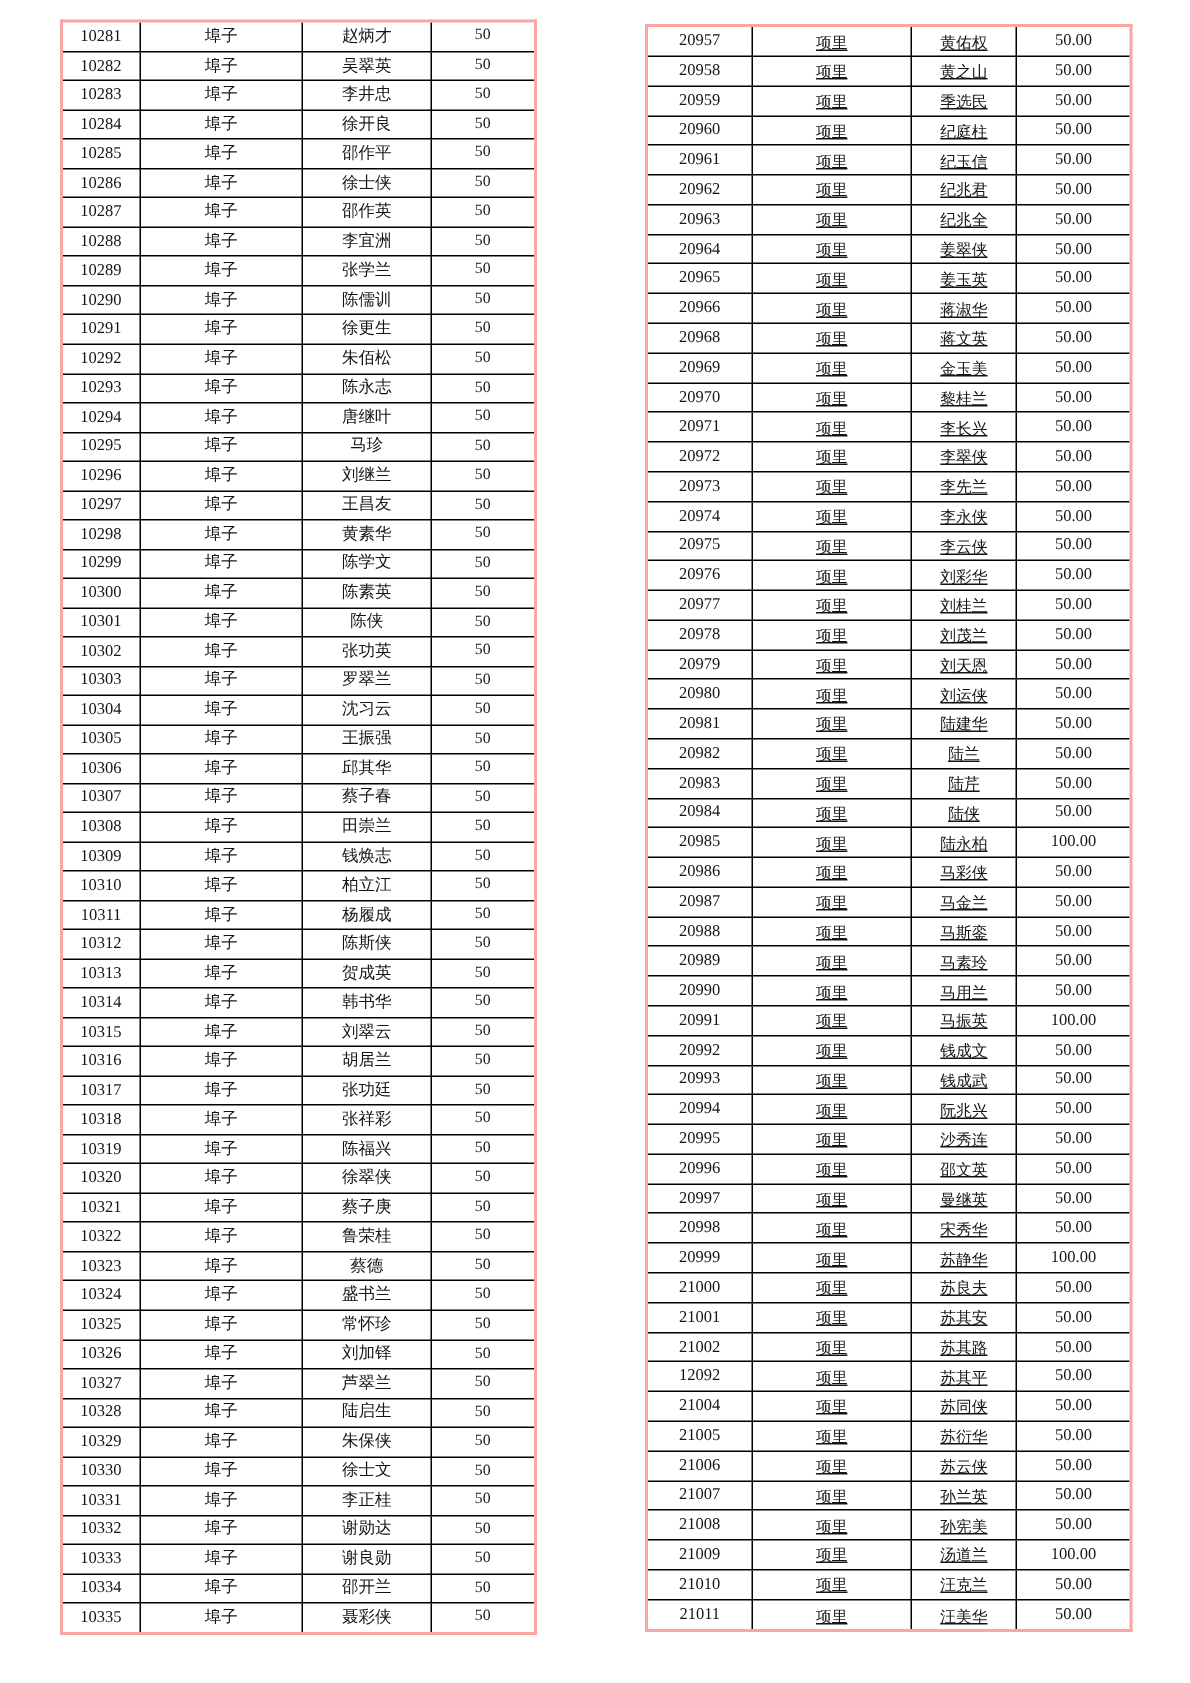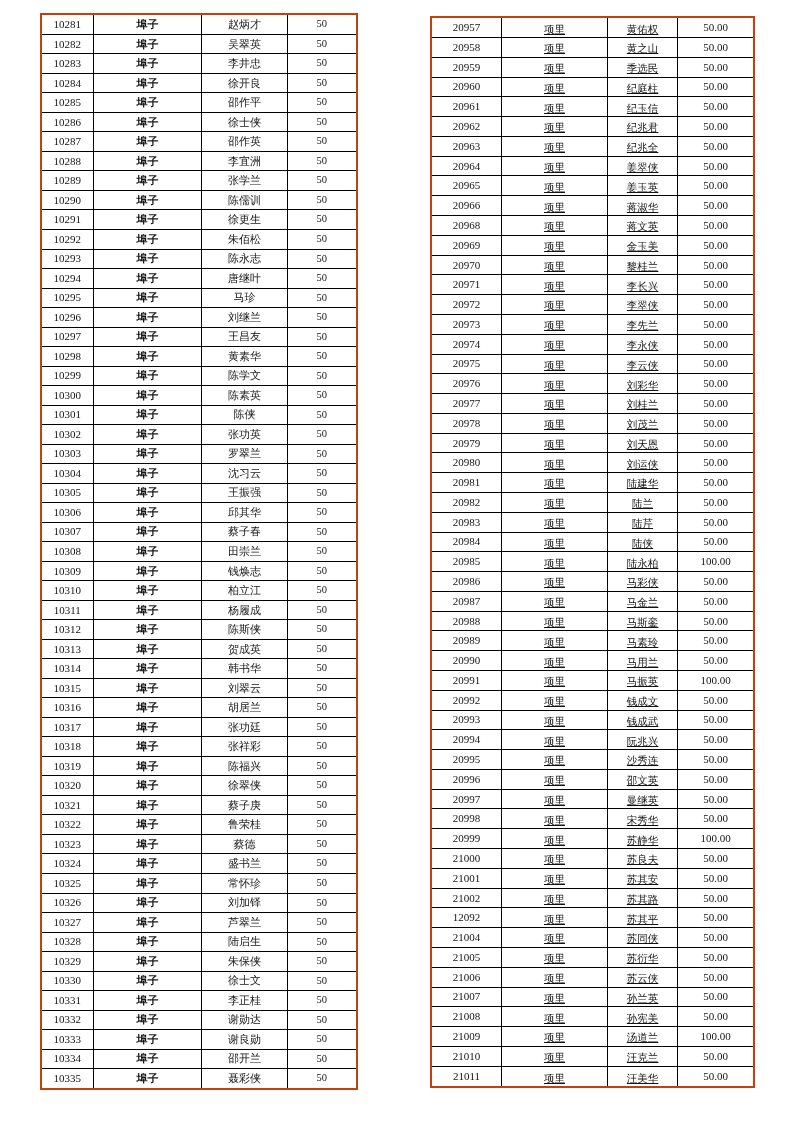--- a/index.html
+++ b/index.html
@@ -16,42 +16,42 @@
   }
   .page {
     position: absolute;
     inset: 0;
     background: #ffffff;
   }
   table.roster {
     position: absolute;
     border-collapse: collapse;
     table-layout: fixed;
-    border: 2px solid #c2410c;
+    border: 2px solid #fca5a5;
   }
   table.roster td {
     border: 1.5px solid #000000;
     text-align: center;
     vertical-align: middle;
     font-size: 11px;
     line-height: 1;
     padding: 0;
     overflow: hidden;
     white-space: nowrap;
     color: #141414;
   }
   
   #left-table {
     left: 40px;
     top: 13px;
     width: 318px;
     height: 1077px;
   }
   #left-table .col-id     { width: 16.3%; }
-  #left-table .col-town   { width: 34.6%; font-weight: bold; }
+  #left-table .col-town   { width: 34.6%; }
   #left-table .col-name   { width: 27.1%; }
   #left-table .col-amount { width: 22.0%; font-size: 10.5px; text-align: center; }
   
   #right-table {
     left: 430px;
     top: 16px;
     width: 325px;
     height: 1072px;
     border-radius: 13px;
   }

